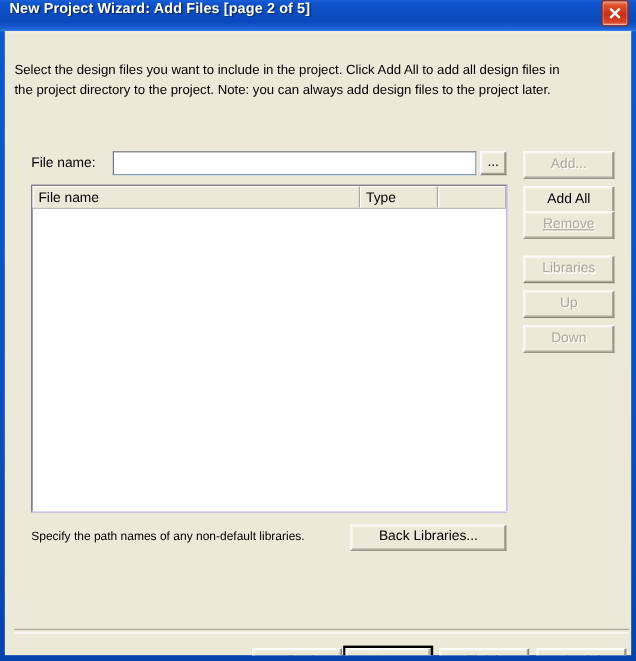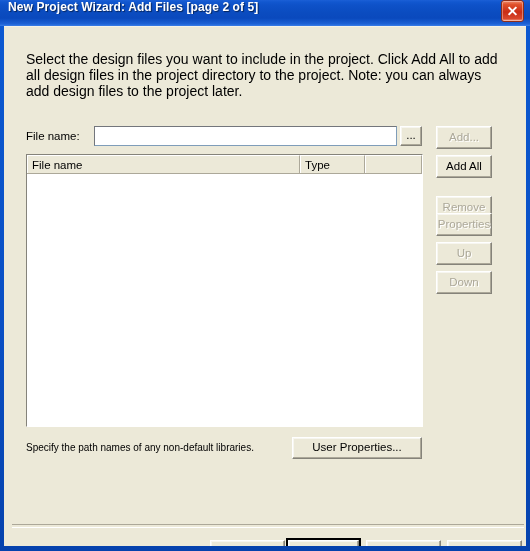--- a/index.html
+++ b/index.html
@@ -81,25 +81,25 @@
     height: 520px;
     box-sizing: border-box;
     background: #ECE9D8;
     border-top: 1px solid #f4f2e8;
     overflow: hidden;
   }
 
   
   #instructions {
     position: absolute;
-    left: 22px;
+    left: 8px;
     top: 24px;
     width: 472px;
     color: #000000;
-    font-size: 14px;
+    font-size: 11px;
     line-height: 16px;
   }
 
   
   #filename-label {
     position: absolute;
     left: 22px;
     top: 103px;
     font-size: 11.5px;
     color: #000;
@@ -164,21 +164,21 @@
     box-sizing: border-box;
     border: 1px solid;
     border-color: #ffffff #85837a #85837a #ffffff;
     box-shadow: inset -1px -1px 0 #aca899, inset 1px 1px 0 #f7f6f0;
   }
 
   
   .side-btn {
     position: absolute;
     left: 432px;
-    width: 56px;
+    width: 76px;
     height: 23px;
   }
 
   
   #listview {
     position: absolute;
     left: 22px;
     top: 127px;
     width: 397px;
     height: 273px;
@@ -270,36 +270,36 @@
   <div id="body">
 
     <div id="instructions">Select the design files you want to include in the project. Click Add All to add all design files in the project directory to the project. Note: you can always add design files to the project later.</div>
 
     <div id="filename-label">File name:</div>
     <input id="filename-input" type="text" value="" style="">
     <div id="browse-button" class="btn">...</div>
 
     <div class="btn side-btn disabled" id="side-btn-0" style="top: 99px;">Add...</div>
     <div class="btn side-btn" id="side-btn-1" style="top: 128px; text-align: right;">Add All</div>
-    <div class="btn side-btn disabled" id="side-btn-2" style="top: 169px;">Remove</div>
-    <div class="btn side-btn disabled" id="side-btn-3" style="top: 186px;">Properties</div>
+    <div class="btn side-btn disabled" id="side-btn-2" style="top: 149px; text-decoration: underline;">Remove</div>
+    <div class="btn side-btn disabled" id="side-btn-3" style="top: 186px;">Libraries</div>
     <div class="btn side-btn disabled" id="side-btn-5" style="top: 244px;">Down</div>
     <div class="btn side-btn disabled" id="side-btn-4" style="top: 215px;">Up</div>
 
     <div id="listview">
       <div id="listheader">
           <div class="col-header" style="width: 273px;">File name</div>
           <div class="col-header" style="width: 65px;">Type</div>
           <div class="col-header" style="width: 57px;"></div>
         </div>
       <div id="listbody"></div>
     </div>
 
     <div id="libraries-text">Specify the path names of any non-default libraries.</div>
-    <div id="user-libraries-button" class="btn">User Properties...</div>
+    <div id="user-libraries-button" class="btn">Back Libraries...</div>
 
     <div id="separator"></div>
 
     <div id="btn-back" class="btn footer-btn">&lt; Back</div>
     <div id="btn-next" class="btn default footer-btn">
       <span class="inner">Next &gt;</span>
     </div>
     <div id="btn-finish" class="btn footer-btn">Finish</div>
     <div id="btn-cancel" class="btn footer-btn">Anuluj</div>
 

